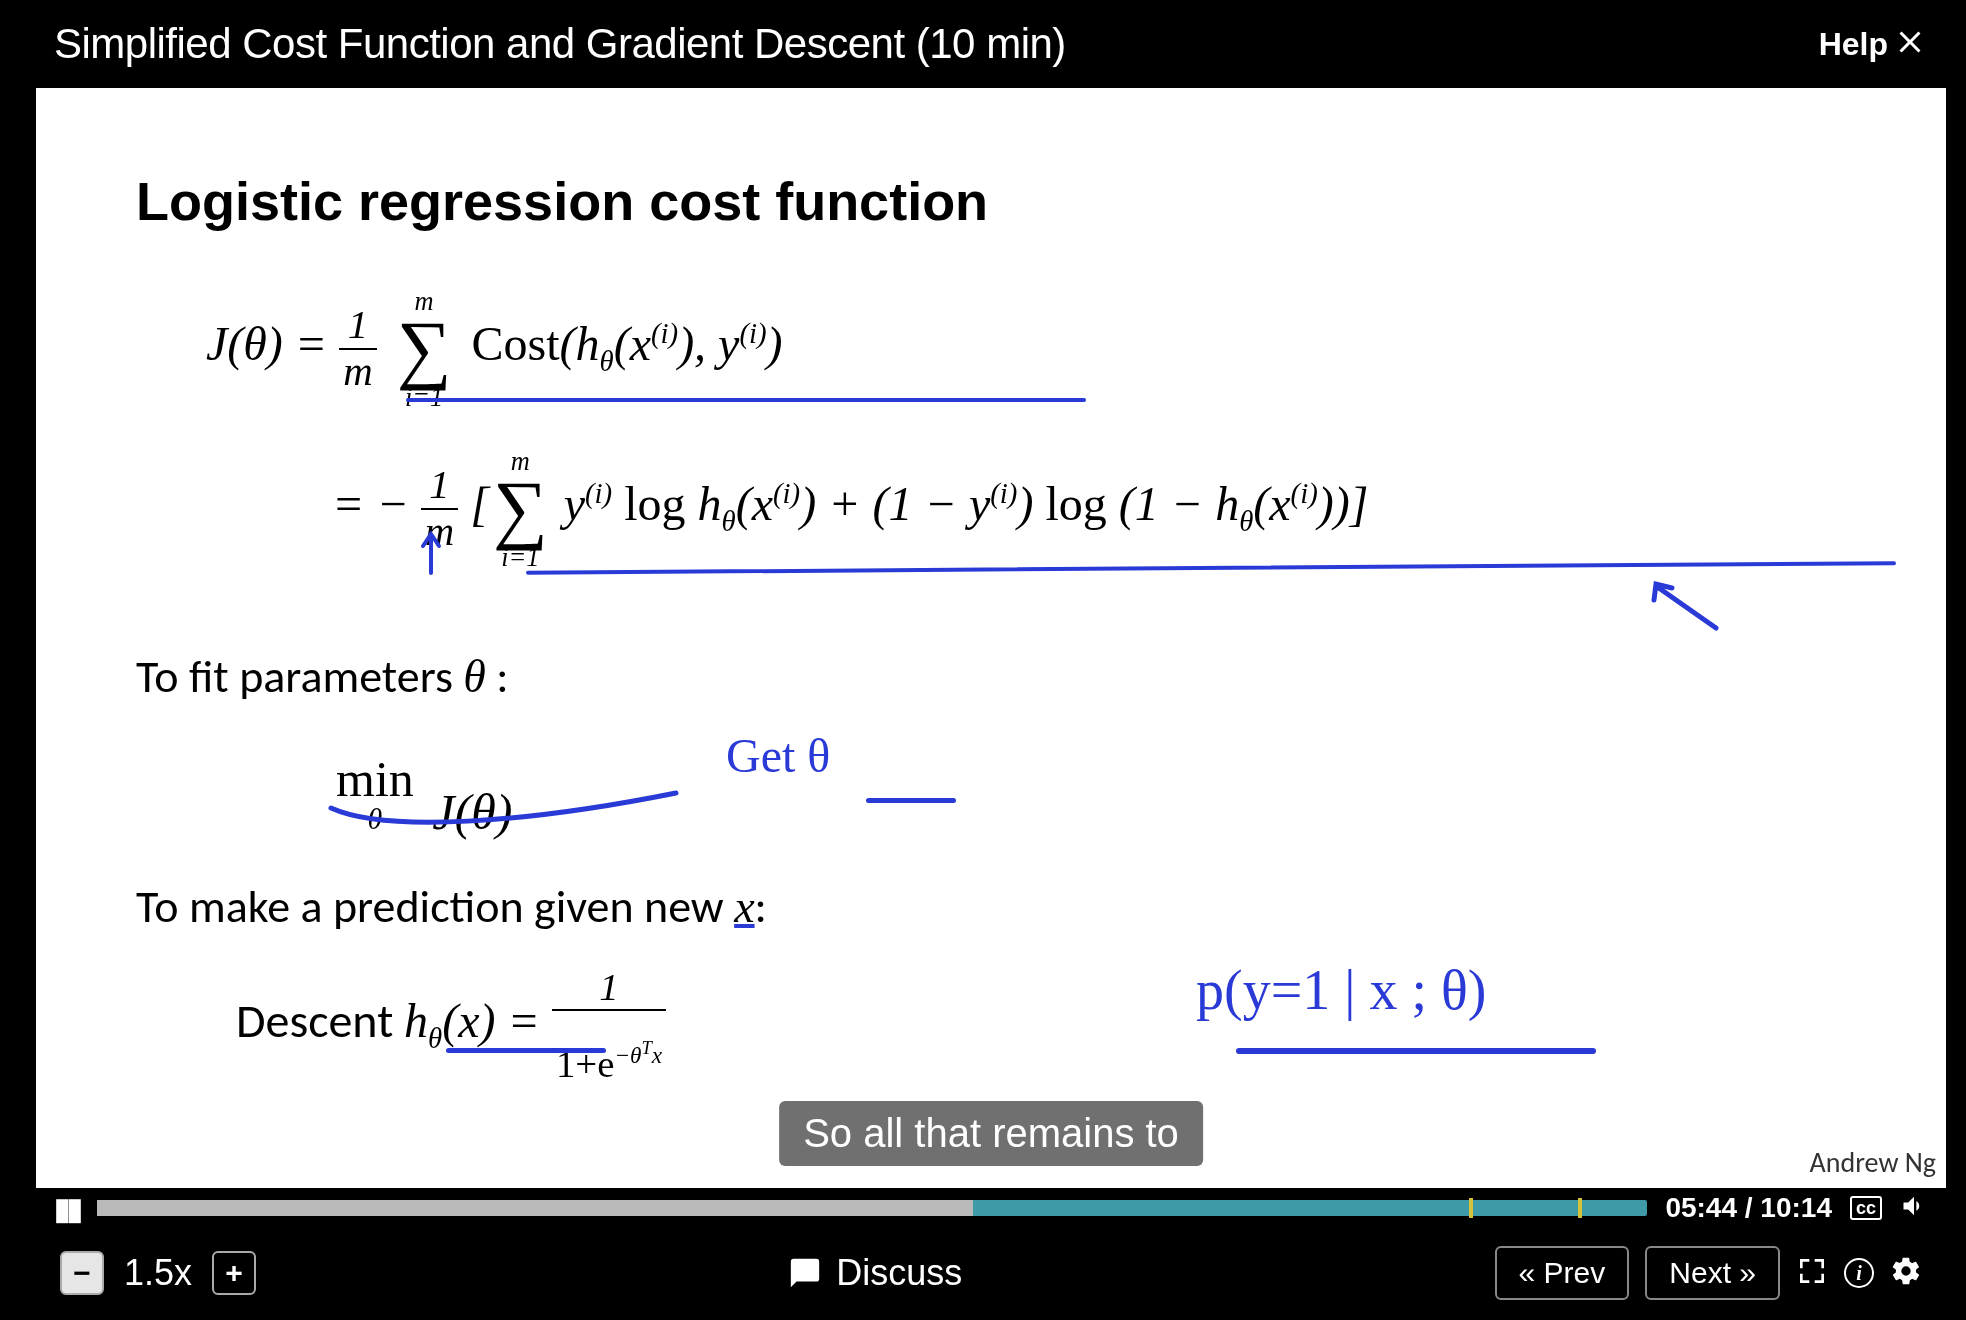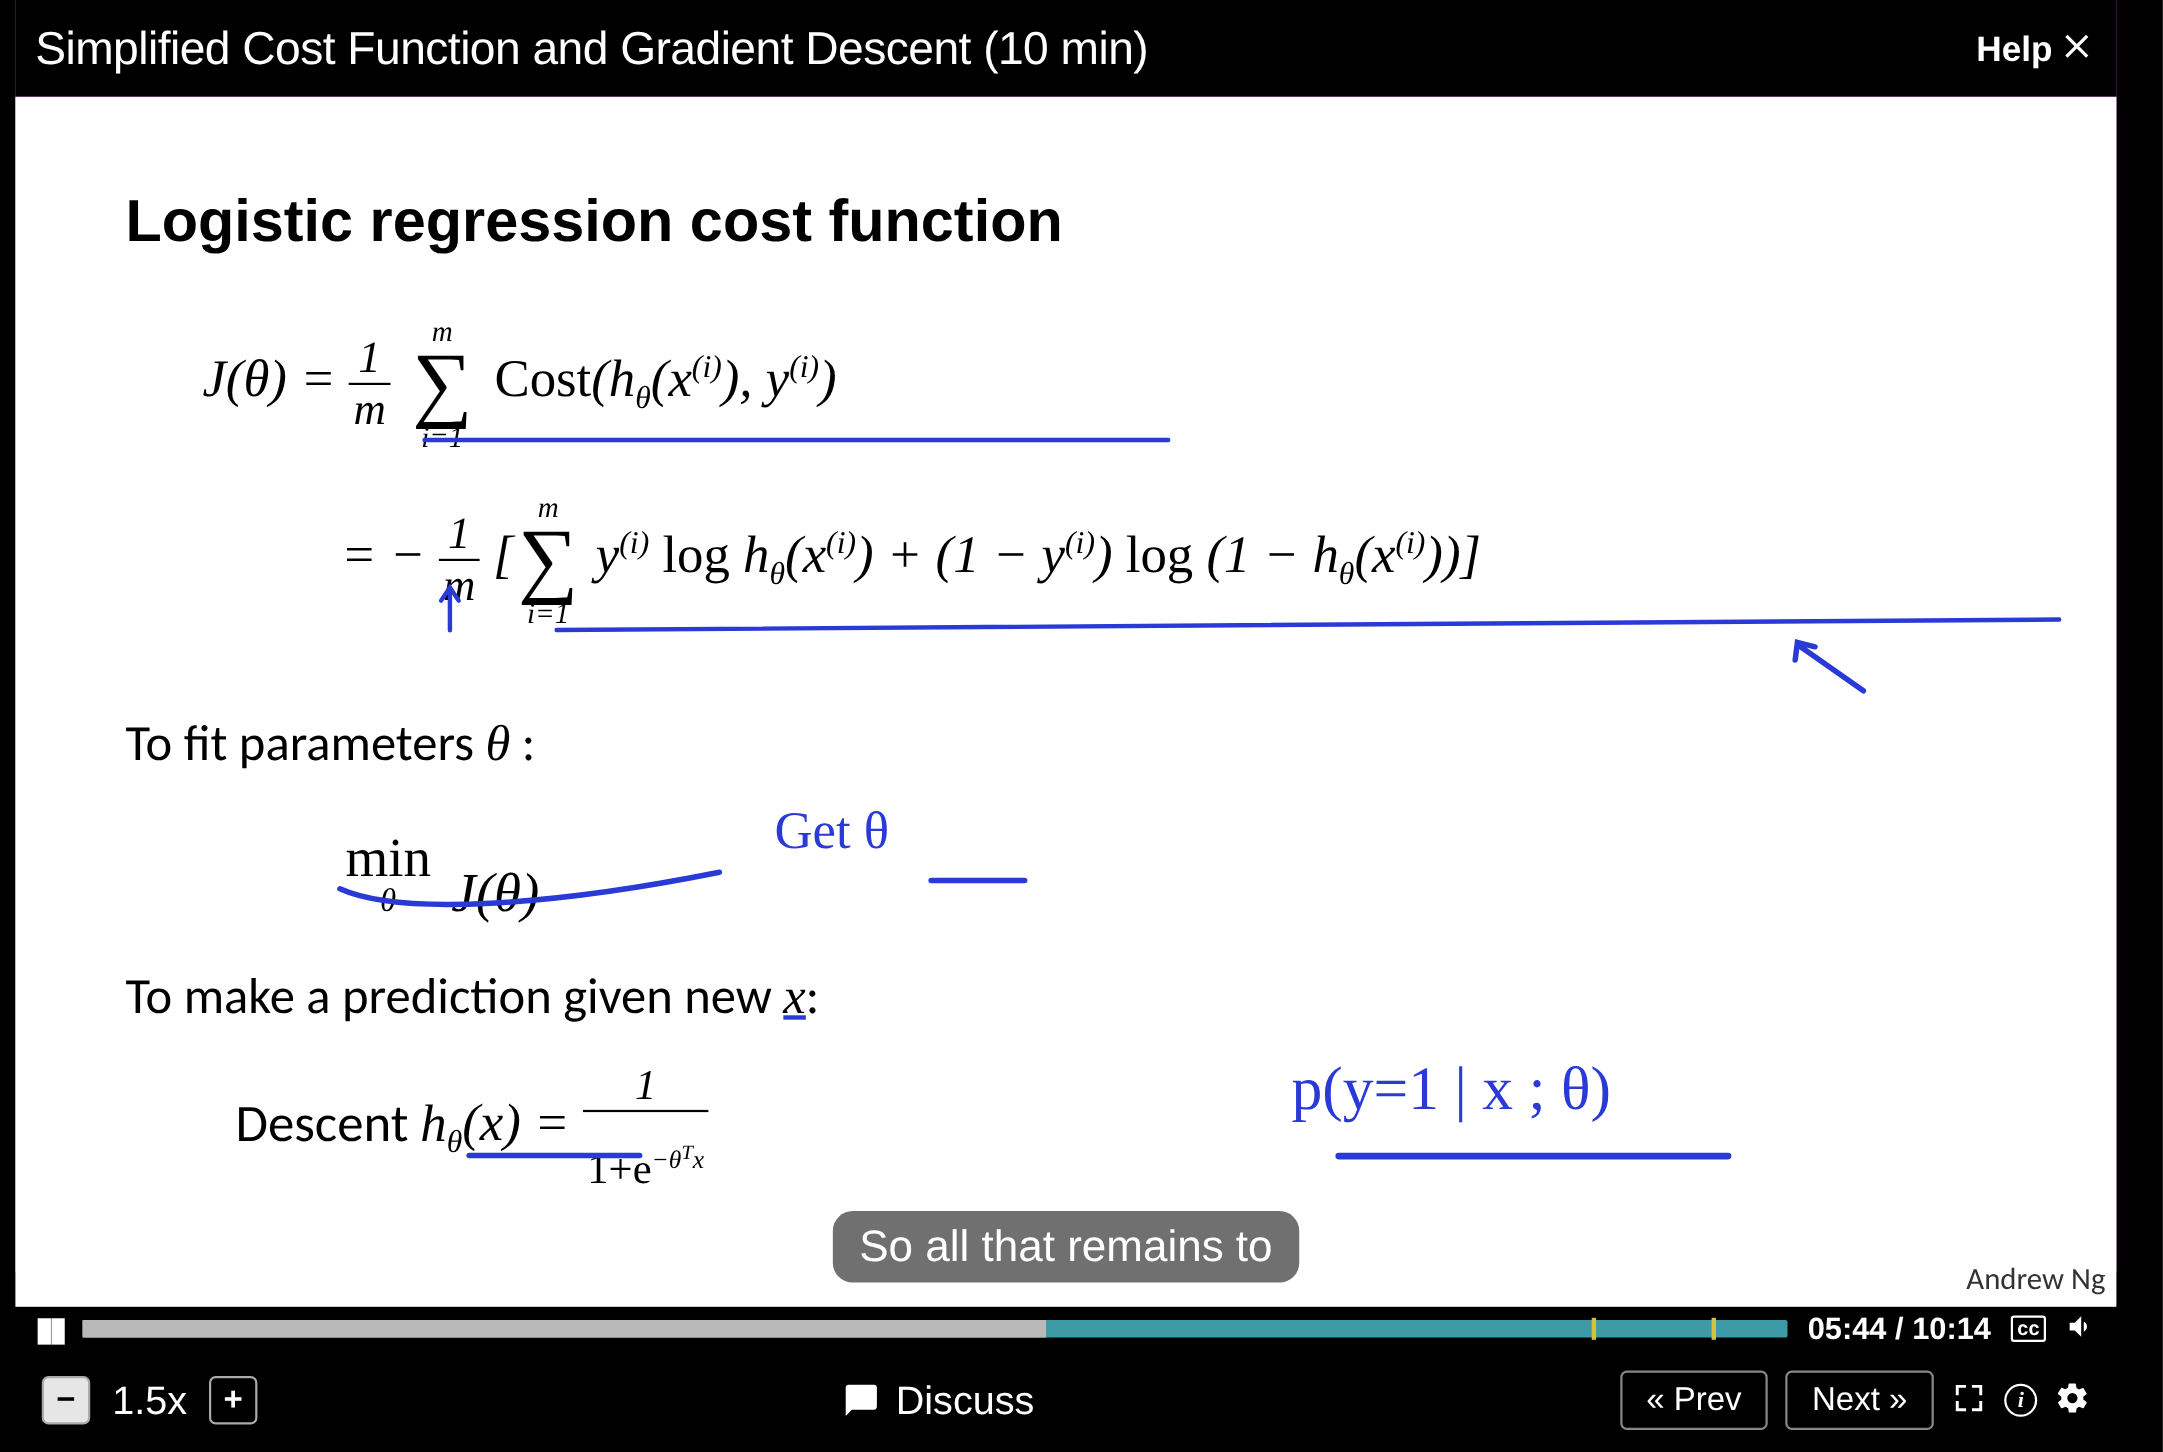--- a/index.html
+++ b/index.html
@@ -4,23 +4,23 @@
 <style>
   * { box-sizing: border-box; margin: 0; padding: 0; }
   html, body {
     width: 1966px; height: 1320px;
     background: #000;
     font-family: "Helvetica Neue", Helvetica, Arial, sans-serif;
     overflow: hidden;
   }
   .viewport {
     position: absolute;
-    left: 14px; top: 0;
+    left: 36px; top: 0;
     width: 1910px; height: 1156px;
-    background: #d946ef;
+    background: #1d4ed8;
   }
   
   .header {
     position: absolute;
     left: 0; right: 0; top: 0;
     height: 88px;
     background: #000;
     display: flex;
     align-items: center;
     padding: 0 18px 0 18px;
@@ -102,21 +102,21 @@
   
   .caption {
     position: absolute;
     left: 50%; transform: translateX(-50%);
     bottom: 22px;
     background: rgba(100,100,100,0.92);
     color: #fff;
     font-family: "Helvetica Neue", Arial, sans-serif;
     font-size: 40px;
     padding: 10px 24px;
-    border-radius: 18px;
+    border-radius: 6px;
   }
   .author {
     position: absolute;
     right: 10px; bottom: 8px;
     font-family: Calibri, Arial, sans-serif;
     font-size: 28px;
     color:#333;
   }
 
   

